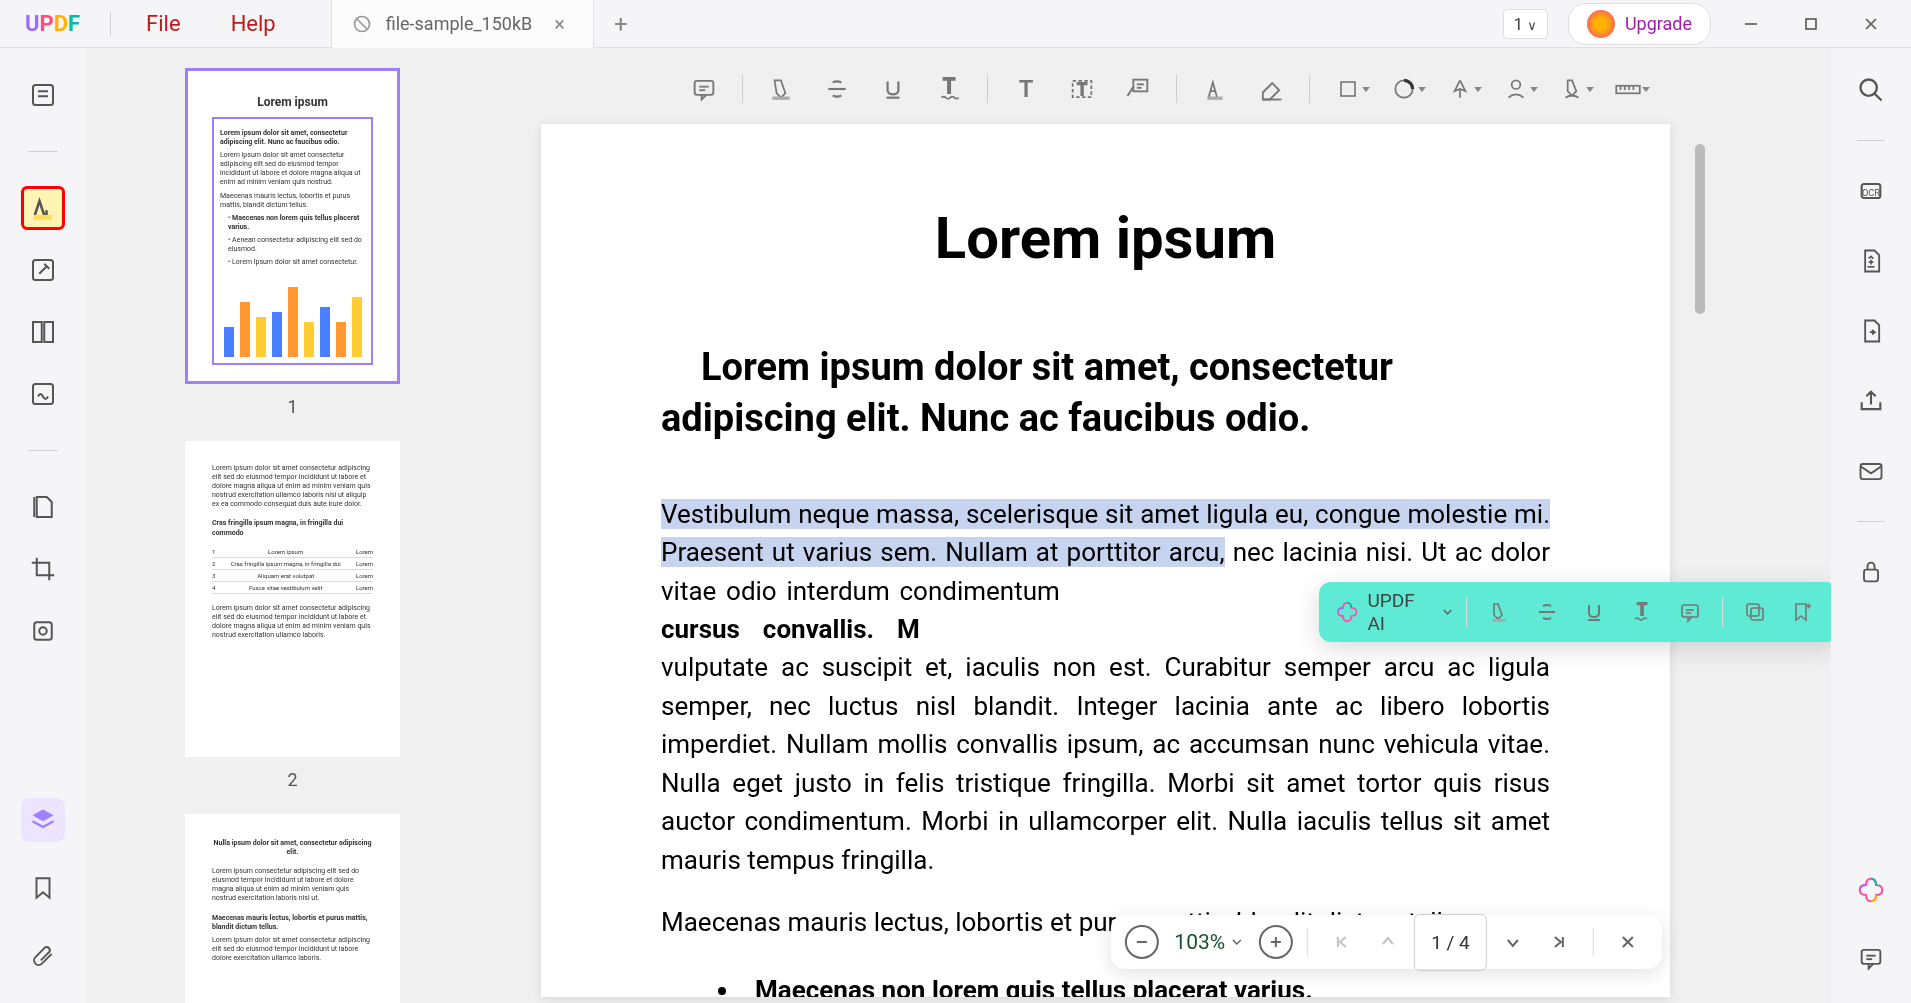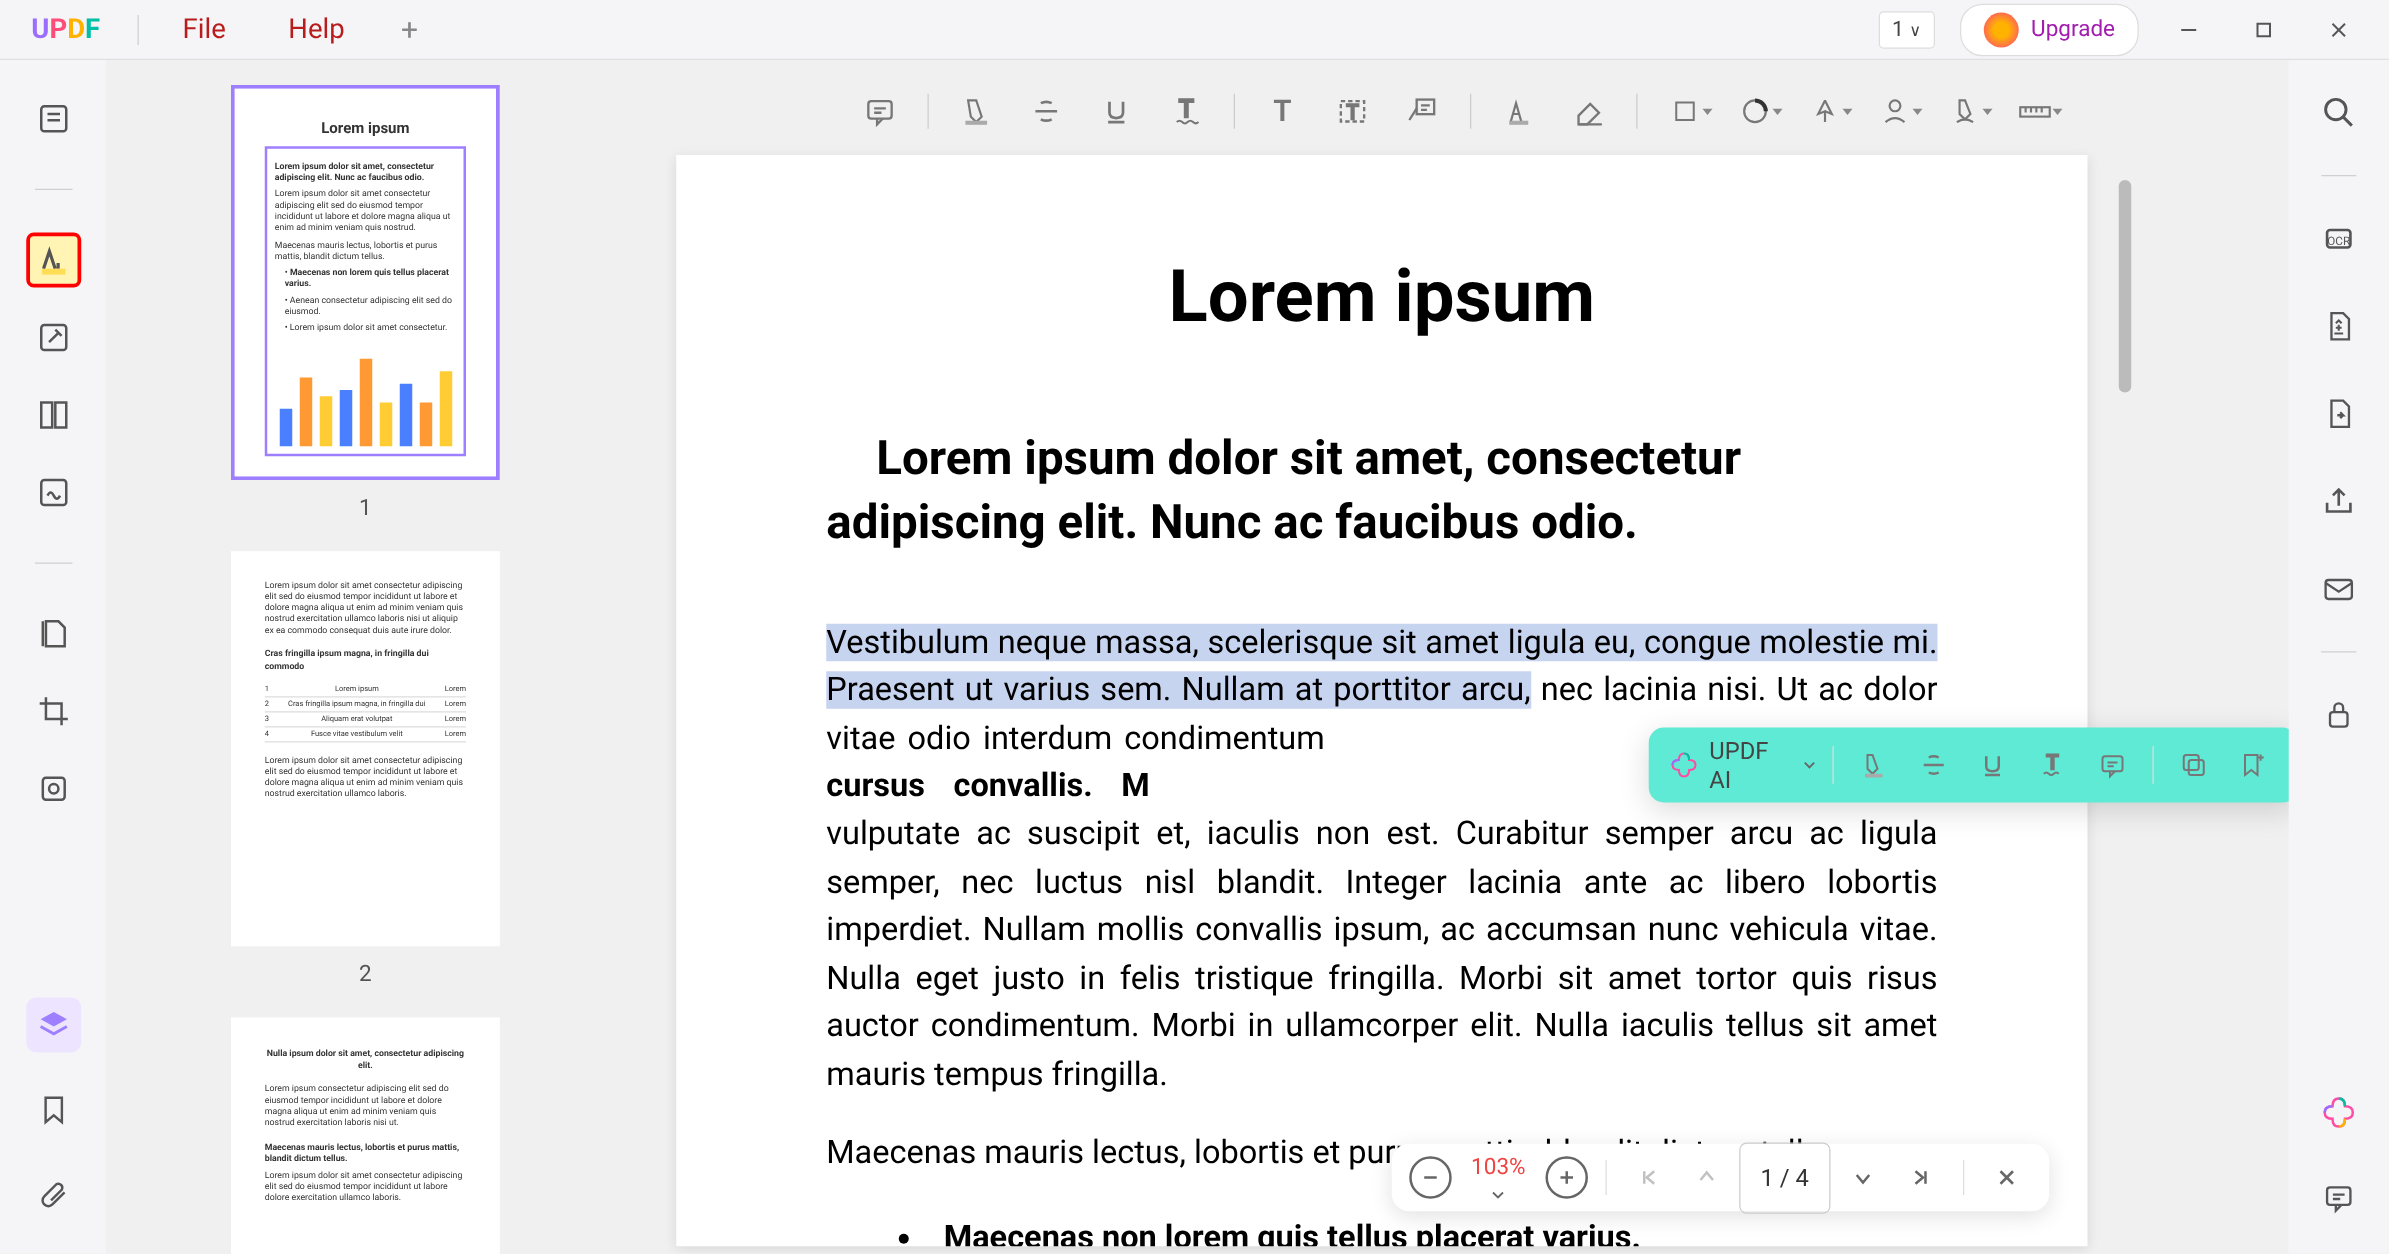--- a/index.html
+++ b/index.html
@@ -88,34 +88,42 @@
 
 .right-bar { width: 80px; background: #f5f5f7; display: flex; flex-direction: column; align-items: center; padding-top: 22px; gap: 30px; position: relative; }
 .right-btn { width: 40px; height: 40px; display: flex; align-items: center; justify-content: center; cursor: pointer; color: #555; }
 .right-bottom { position: absolute; bottom: 25px; display: flex; flex-direction: column; gap: 28px; align-items: center; }
 .right-sep { width: 28px; height: 1px; background: #d0d0d0; }
 
 
 .page-nav { position: absolute; bottom: 28px; left: 50%; transform: translateX(-10%); height: 54px; background: #fff; border-radius: 14px; box-shadow: 0 4px 18px rgba(0,0,0,0.12); display: flex; align-items: center; gap: 6px; padding: 0 14px; }
 .pn-btn { width: 40px; height: 40px; display: flex; align-items: center; justify-content: center; cursor: pointer; color: #666; border-radius: 8px; }
 .pn-btn.circle { border: 2px solid #666; border-radius: 50%; width: 34px; height: 34px; }
-.pn-zoom { font-size: 18px; color: #ef4444; padding: 0 10px; display: flex; align-items: center; gap: 6px; flex-direction: column; }
+.pn-zoom { font-size: 21px; color: #14532d; padding: 0 10px; display: flex; align-items: center; gap: 6px; }
 .pn-sep { width: 1px; height: 28px; background: #ddd; margin: 0 8px; }
 .pn-page { border: 1px solid #ccc; border-radius: 6px; padding: 16px 16px; font-size: 19px; color: #333; }
 
 svg { display: block; }
 </style>
 </head>
 <body>
 
 <div class="titlebar">
   <div class="logo"><span class="u">U</span><span class="p">P</span><span class="d">D</span><span class="f">F</span></div>
   <div class="tb-sep"></div>
   <div class="menu-item">File</div>
   <div class="menu-item">Help</div>
+  <div class="tab">
+    <svg class="tab-icon" viewBox="0 0 24 24" fill="none" stroke="#999" stroke-width="2">
+        <circle cx="12" cy="12" r="9"></circle>
+        <line x1="6" y1="6" x2="18" y2="18"></line>
+      </svg>
+    <span class="tab-title">file-sample_150kB</span>
+    <span class="tab-close">×</span>
+  </div>
   <div class="tab-add">+</div>
   <div class="tb-right">
     <div class="pages-count"><span>1</span> <span style="font-size:13px;">∨</span></div>
     <div class="upgrade-btn">
       <div class="upgrade-icon"></div>
       <span class="upgrade-label">Upgrade</span>
     </div>
     <div class="win-btn">
         <svg width="18" height="18" viewBox="0 0 18 18" stroke="#555" stroke-width="1.6">
           <line x1="3" y1="9" x2="15" y2="9"></line>

